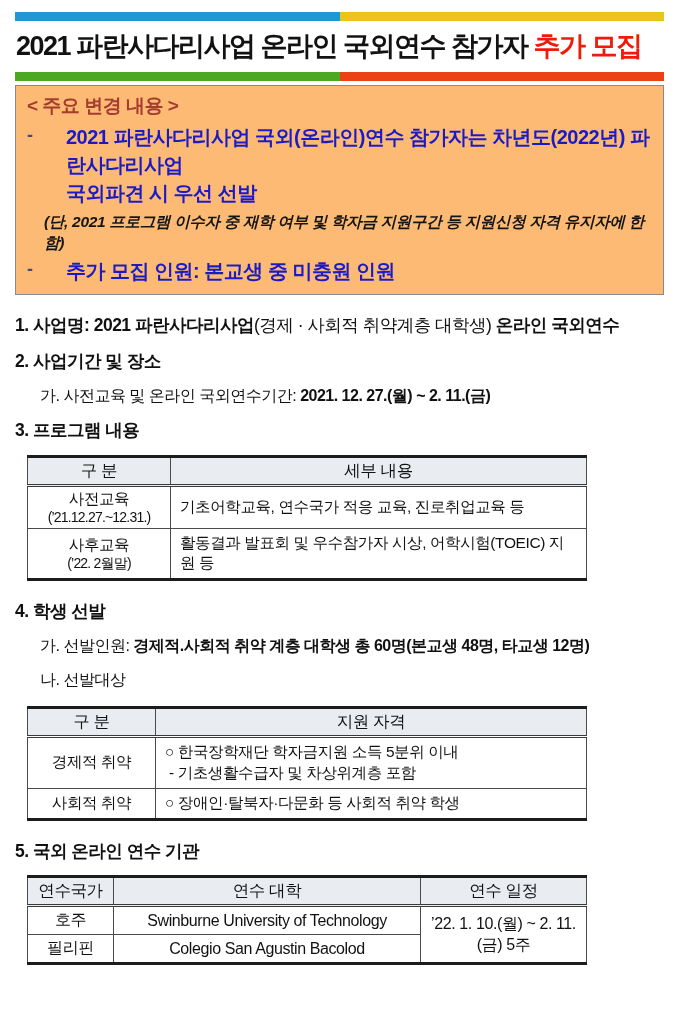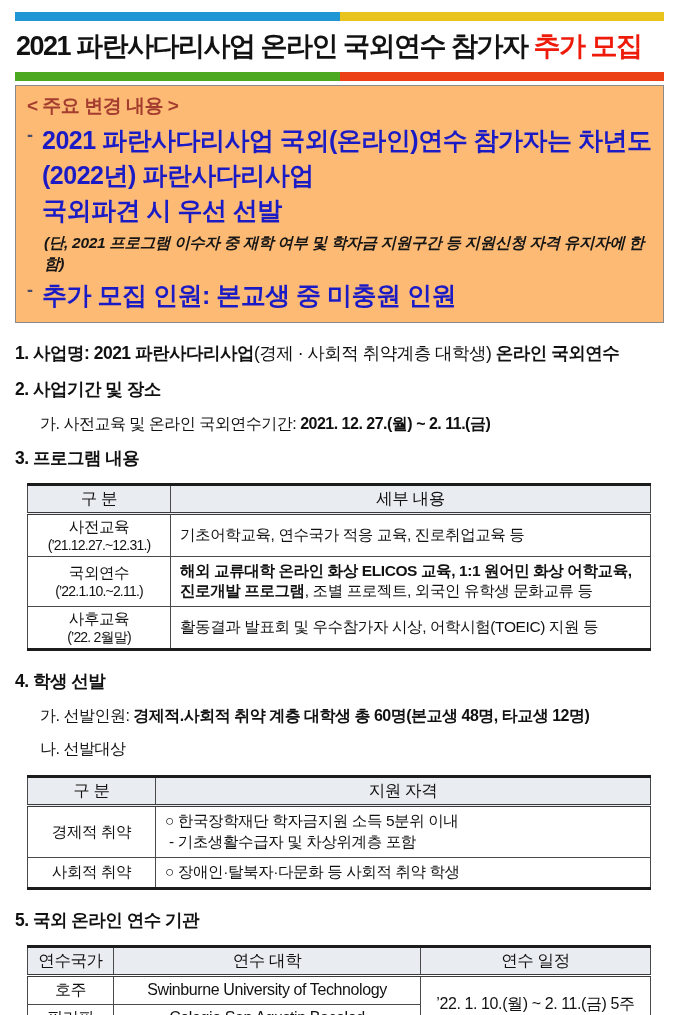--- a/index.html
+++ b/index.html
@@ -31,37 +31,37 @@
     margin-top:4px;border:1px solid #8a8a8a;background:#fdba74;
     padding:7px 11px 9px 11px;
   }
   .notice-heading{
     color:#A43D30;font-weight:bold;font-size:19px;letter-spacing:-0.5px;
     margin-bottom:4px;
   }
   .notice-item{display:flex;gap:9px;margin-top:3px;}
   .notice-item .dash{color:#4a4a6a;font-size:18px;font-weight:bold;line-height:1.4;}
   .notice-item .txt{
-    color:#1B1BC6;font-weight:bold;font-size:25px;letter-spacing:-0.5px;line-height:1.4;
+    color:#1B1BC6;font-weight:bold;font-size:20px;letter-spacing:-0.5px;line-height:1.4;margin-left:24px;
   }
   .notice-note{
     font-style:italic;font-weight:bold;font-size:15.5px;letter-spacing:-0.3px;
     margin:4px 0 3px 17px;color:#151515;line-height:1.4;
   }
 
   
   .sec{font-size:17.5px;font-weight:bold;letter-spacing:-0.5px;line-height:1.3;}
   .mt20{margin-top:19px;} .mt14{margin-top:13px;}
   .sub{margin-left:25px;font-size:16px;letter-spacing:-0.5px;line-height:1.3;}
   .sub .prefix{font-weight:normal;}
   .sub .val{font-weight:bold;}
 
   
   table.tbl{
-    width:624px;margin-left:12px;border-collapse:collapse;table-layout:fixed;
+    width:560px;margin-left:12px;border-collapse:collapse;table-layout:fixed;
     border-top:3px solid #1c1c1c;border-bottom:3px solid #1c1c1c;
     font-size:15.5px;letter-spacing:-0.4px;padding-left:12px;
   }
   .tbl th,.tbl td{border:1px solid #4a4a4a;}
   .tbl thead th{
     background:#E9EDF2;font-weight:normal;font-size:16.5px;
     padding:2px 4px;border-bottom:3px double #3a3a3a;text-align:center;
   }
   .tbl td.cat{text-align:center;vertical-align:middle;padding:2px 2px;}
   .tbl td.cat .period{font-size:14px;letter-spacing:-0.8px;line-height:1.1;}
@@ -131,27 +131,20 @@
     <tbody>
       <tr>
         <td class="cat">
           <div>사전교육</div>
           <div class="period">(’21.12.27.~12.31.)</div>
         </td>
         <td class="content">기초어학교육, 연수국가 적응 교육, 진로취업교육 등</td>
       </tr>
       <tr>
         <td class="cat">
-          <div>국외연수</div>
-          <div class="period">(’22.1.10.~2.11.)</div>
-        </td>
-        <td class="content"><span class="b">해외 교류대학 온라인 화상 ELICOS 교육, 1:1 원어민 화상 어학교육, 진로개발 프로그램</span><span>, 조별 프로젝트, 외국인 유학생 문화교류 등</span></td>
-      </tr>
-      <tr>
-        <td class="cat">
           <div>사후교육</div>
           <div class="period">(’22. 2월말)</div>
         </td>
         <td class="content">활동결과 발표회 및 우수참가자 시상, 어학시험(TOEIC) 지원 등</td>
       </tr>
     </tbody>
   </table>
 
   <div class="sec mt20">4. 학생 선발</div>
   <div class="sub mt14">

